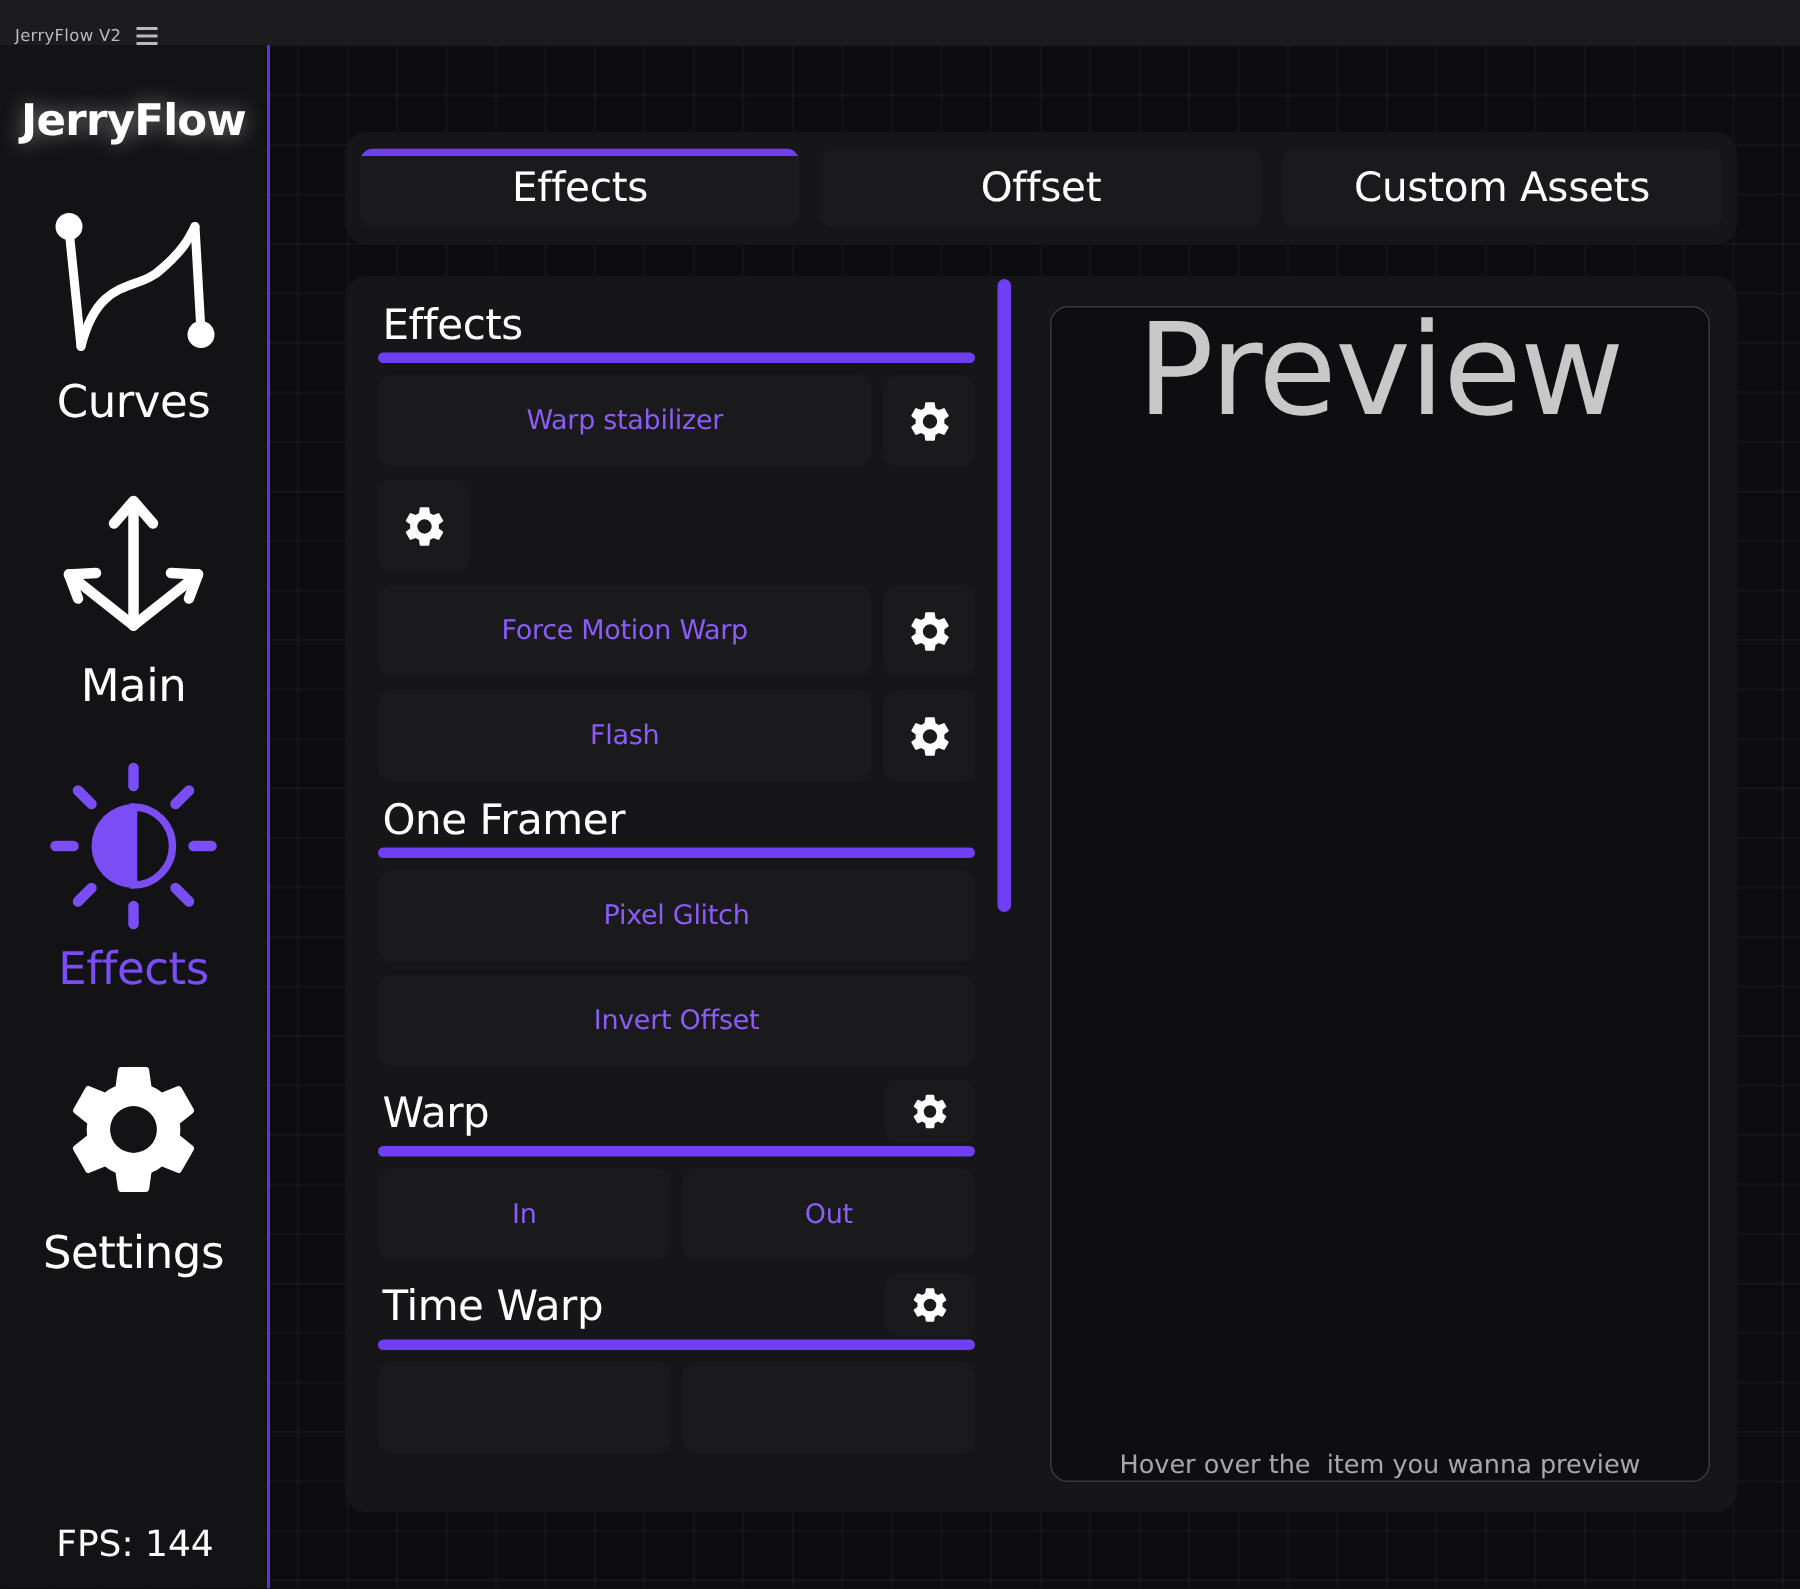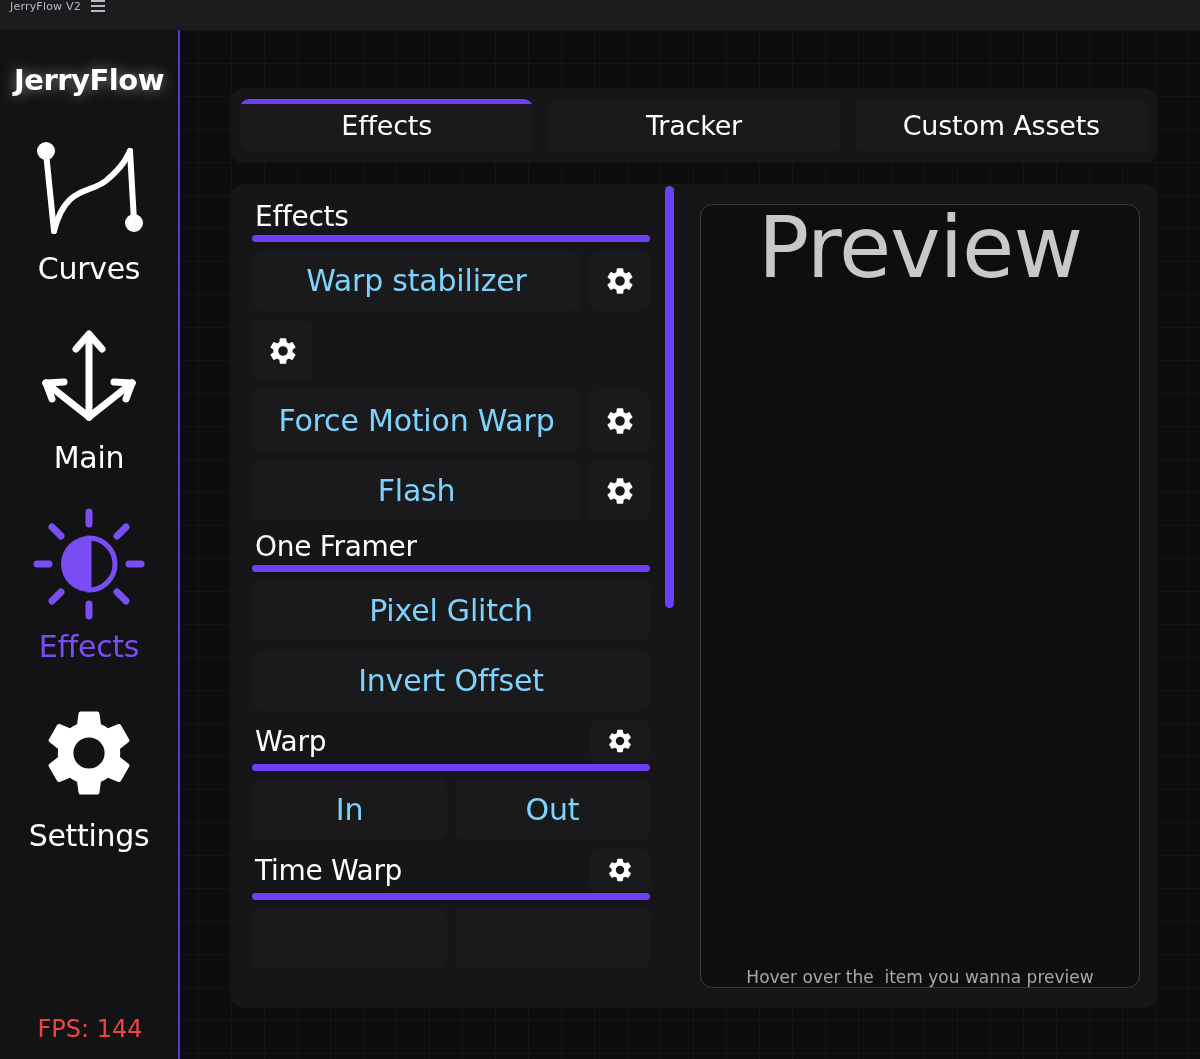--- a/index.html
+++ b/index.html
@@ -24,21 +24,21 @@
     background-position: 0px 30px;
   }
 
   
   .titlebar {
     position: absolute;
     top: 0; left: 0;
     width: 1200px; height: 30px;
     background: #1c1c1f;
     display: flex;
-    align-items: flex-start;
+    align-items: flex-end;
     gap: 10px;
     padding-left: 10px;
     z-index: 40;
   }
   .titlebar-text {
     color: #b9b9c0;
     font-size: 11px;
     letter-spacing: 0.2px;
     font-family: "DejaVu Sans", sans-serif;
   }
@@ -105,21 +105,21 @@
   }
   .nav-item.active .nav-label { color: #7a4df5; }
 
   .fps {
     position: absolute;
     bottom: 16px;
     left: 0;
     width: 180px;
     text-align: center;
     font-size: 24px;
-    color: #ef4444;
+    color: #ffffff;
     font-family: "DejaVu Sans", sans-serif;
   }
 
   
   .tabbar {
     position: absolute;
     top: 88px; left: 230px;
     width: 928px; height: 75px;
     background: #161618;
     border-radius: 14px;
@@ -200,22 +200,22 @@
     margin-bottom: 9px;
   }
   .pill {
     flex: 1;
     height: 61px;
     background: #1a1a1d;
     border-radius: 9px;
     display: flex;
     align-items: center;
     justify-content: center;
-    color: #7dd3fc;
-    font-size: 30px;
+    color: #8b5cf6;
+    font-size: 18px;
     letter-spacing: -0.2px;
     cursor: pointer;
     font-family: "DejaVu Sans", sans-serif;
   }
   .gear-btn {
     width: 61px;
     height: 61px;
     flex: 0 0 61px;
     background: #1a1a1d;
     border-radius: 9px;
@@ -356,21 +356,21 @@
     </div>
 
     <div class="fps">FPS: 144</div>
   </div>
 
   <div class="tabbar">
     <div class="tab active">
       <span>Effects</span>
     </div>
     <div class="tab">
-      <span>Tracker</span>
+      <span>Offset</span>
     </div>
     <div class="tab">
       <span>Custom Assets</span>
     </div>
   </div>
 
   <div class="content-panel">
 
     <div class="list-viewport">
 

